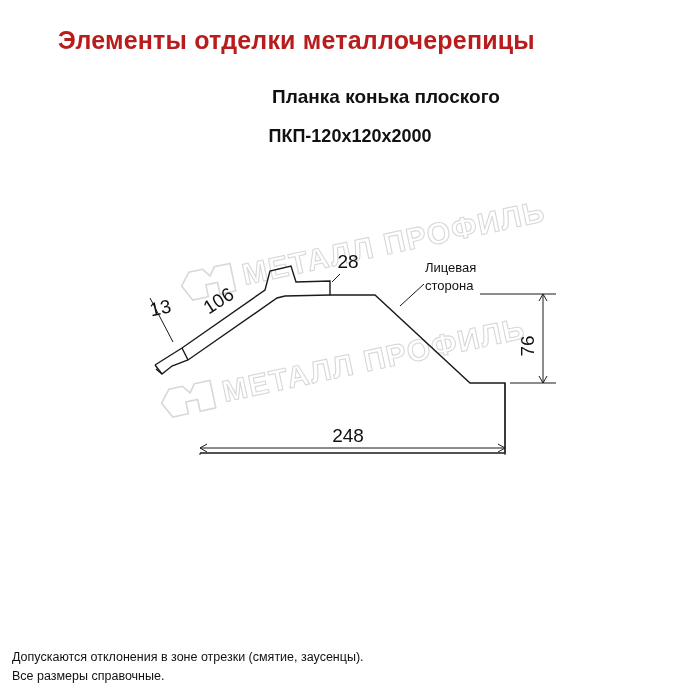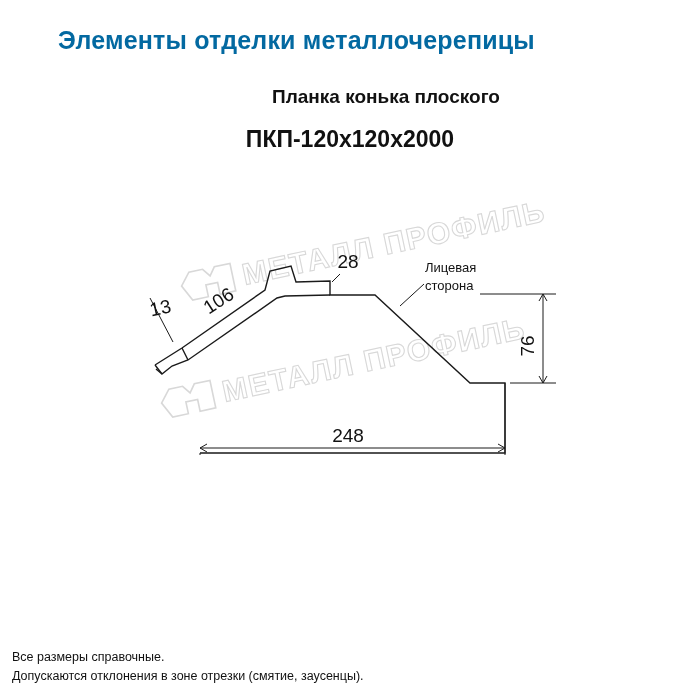--- a/index.html
+++ b/index.html
@@ -22,40 +22,40 @@
   }
   .title {
     position: absolute;
     top: 26px;
     left: 0;
     width: 593px;
     text-align: center;
     font-size: 25px;
     font-weight: bold;
     letter-spacing: 0.2px;
-    color: #0369a1;
+    color: #b91c1c;
   }
   .subtitle {
     position: absolute;
     top: 86px;
     left: 0;
     width: 700px;
     text-align: center;
     font-size: 19px;
     font-weight: bold;
     color: #111;
     padding-left: 36px;
   }
   .subtitle2 {
     position: absolute;
     top: 126px;
     left: 0;
     width: 700px;
     text-align: center;
-    font-size: 23px;
+    font-size: 18px;
     font-weight: bold;
     color: #111;
   }
   .drawing {
     position: absolute;
     top: 170px;
     left: 0;
     width: 700px;
     height: 440px;
   }
@@ -204,17 +204,17 @@
         <path class="dimline" d="M 200,278 L 505,278"></path>
         <path class="dimline" d="M 207,274 L 200,278 L 207,282"></path>
         <path class="dimline" d="M 498,274 L 505,278 L 498,282"></path>
         <text class="dim-label" x="348" y="272" text-anchor="middle">248</text>
       </g>
 
     </svg>
   </div>
 
   <div class="footer">
+    <div>Допускаются отклонения в зоне отрезки (смятие, заусенцы).</div>
     <div>Все размеры справочные.</div>
-    <div>Допускаются отклонения в зоне отрезки (смятие, заусенцы).</div>
   </div>
 
 </div>
 
 </body></html>

